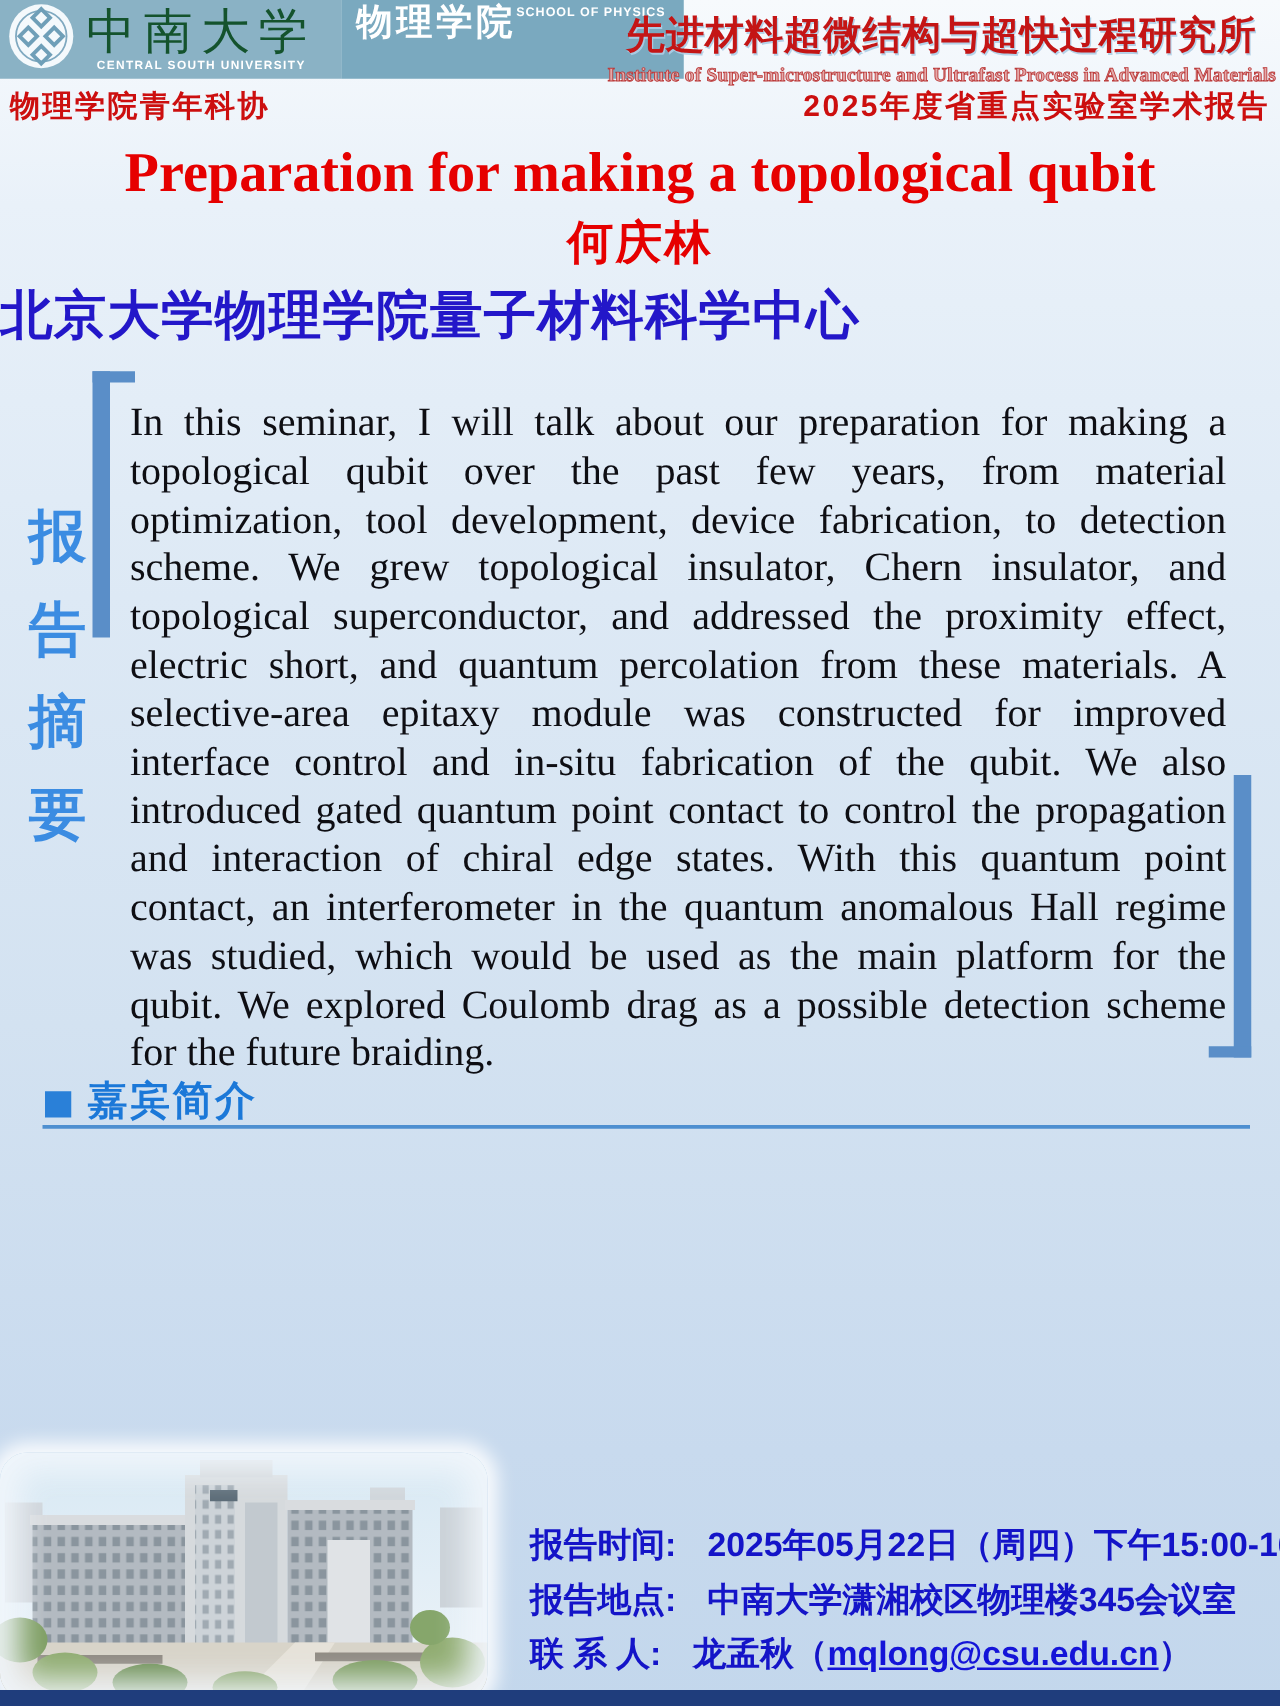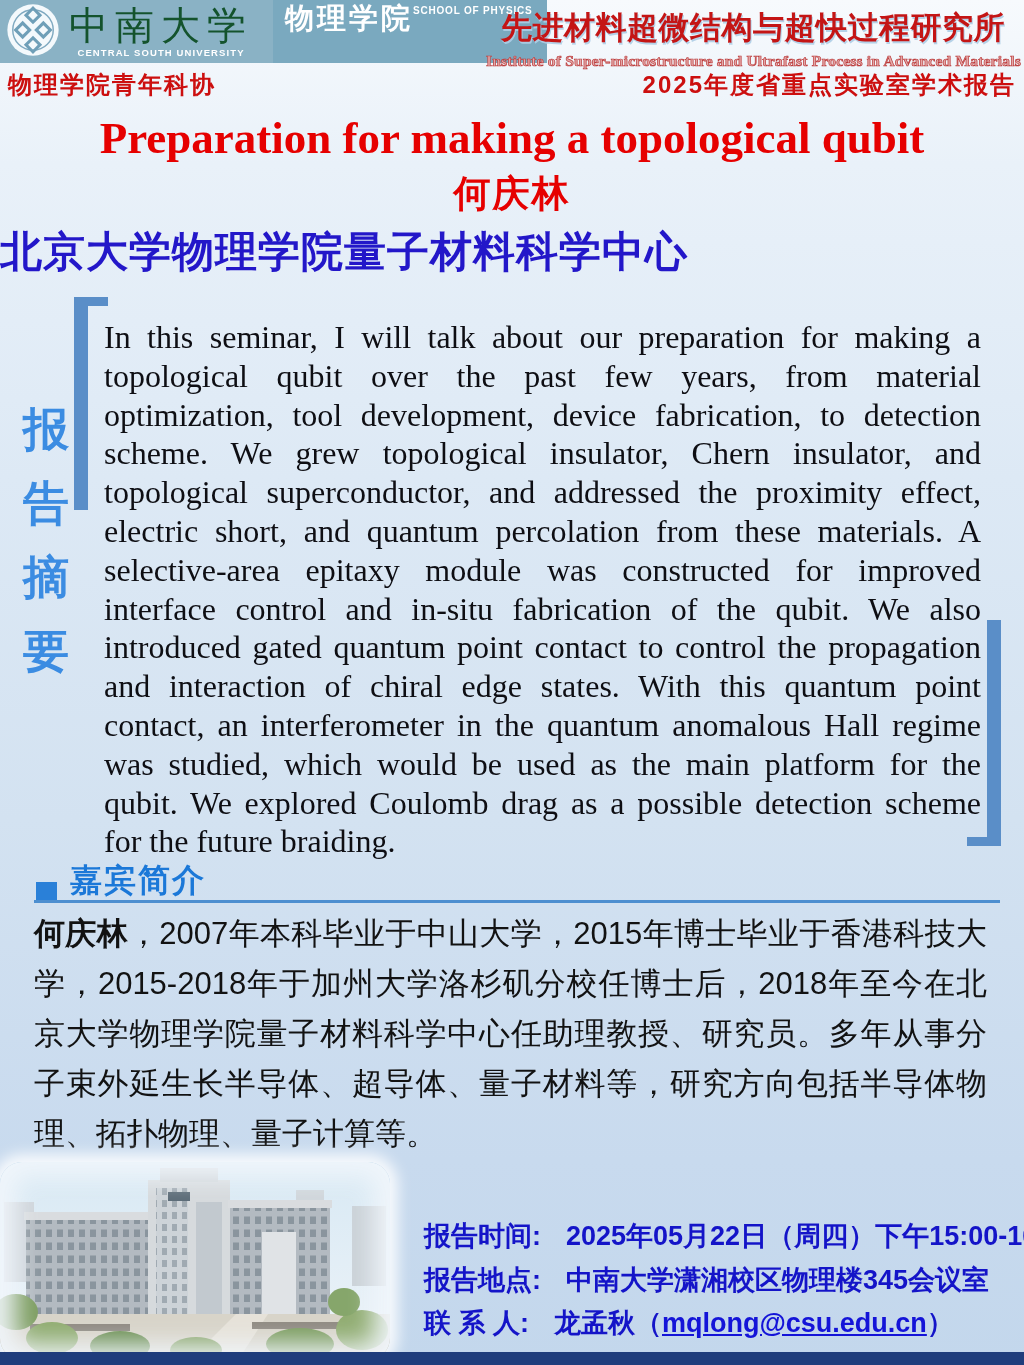--- a/index.html
+++ b/index.html
@@ -41,21 +41,21 @@
   .abs-label span{ font-size:46px; font-weight:bold; color:#3b8ce2; line-height:1; }
   .bracket{ position:absolute; background:#5a8ec8; }
   .br-l-bar{ left:74px; top:297px; width:14px; height:213px; }
   .br-l-arm{ left:74px; top:297px; width:34px; height:9px; }
   .br-r-bar{ left:987px; top:620px; width:14px; height:226px; }
   .br-r-arm{ left:967px; top:837px; width:34px; height:9px; }
   .abstract-text{ position:absolute; left:104px; top:282px; width:877px;
     font-family:"Liberation Serif","DejaVu Serif",serif; font-size:32px; line-height:38.8px;
     text-align:justify; color:#0e0e13;margin-top:36px; }
   
-  .section-head{ position:absolute; left:36px; top:859px; display:flex; align-items:flex-end; gap:13px; }
+  .section-head{ position:absolute; left:36px; top:859px; display:flex; align-items:center; gap:13px; }
   .section-square{ width:21px; height:21px; background:#2a80d8; margin-top:4px; }
   .section-title{ font-size:32px; font-weight:bold; color:#1b78d8; letter-spacing:2px; }
   .section-rule{ position:absolute; left:34px; top:900px; width:966px; height:3px; background:#4d8fd0; }
   .bio{ position:absolute; left:34px; top:909px; width:953px; font-size:31px; line-height:50px;
     text-align:justify; color:#121212; }
   .bio b{ font-weight:bold; }
   
   .photo{ position:absolute; left:0px; top:1162px; width:390px; height:198px; border-radius:22px;
     overflow:hidden; box-shadow:0 0 14px 8px rgba(255,255,255,0.85); }
   .photo::after{ content:""; position:absolute; inset:0; border-radius:22px;
@@ -122,21 +122,20 @@
   <div class="bracket br-l-arm"></div>
   <div class="abstract-text">In this seminar, I will talk about our preparation for making a topological qubit over the past few years, from material optimization, tool development, device fabrication, to detection scheme. We grew topological insulator, Chern insulator, and topological superconductor, and addressed the proximity effect, electric short, and quantum percolation from these materials. A selective-area epitaxy module was constructed for improved interface control and in-situ fabrication of the qubit. We also introduced gated quantum point contact to control the propagation and interaction of chiral edge states. With this quantum point contact, an interferometer in the quantum anomalous Hall regime was studied, which would be used as the main platform for the qubit. We explored Coulomb drag as a possible detection scheme for the future braiding.</div>
   <div class="bracket br-r-bar"></div>
   <div class="bracket br-r-arm"></div>
 
   <div class="section-head">
     <div class="section-square"></div>
     <div class="section-title">嘉宾简介</div>
   </div>
   <div class="section-rule"></div>
-  <div class="bio"><b>何庆林</b><span>，2007年本科毕业于中山大学，2015年博士毕业于香港科技大学，2015-2018年于加州大学洛杉矶分校任博士后，2018年至今在北京大学物理学院量子材料科学中心任助理教授、研究员。多年从事分子束外延生长半导体、超导体、量子材料等，研究方向包括半导体物理、拓扑物理、量子计算等。</span></div>
 
   <div class="photo">
     <svg viewBox="0 0 390 198" preserveAspectRatio="none">
       <defs>
         <linearGradient id="sky" x1="0" y1="0" x2="0" y2="1">
           <stop offset="0" stop-color="#d8e9f4"></stop>
             <stop offset="1" stop-color="#edf3f8"></stop>
         </linearGradient>
         <pattern id="winA" width="11" height="13" patternUnits="userSpaceOnUse">
           <rect width="11" height="13" fill="#b3bac1"></rect>

